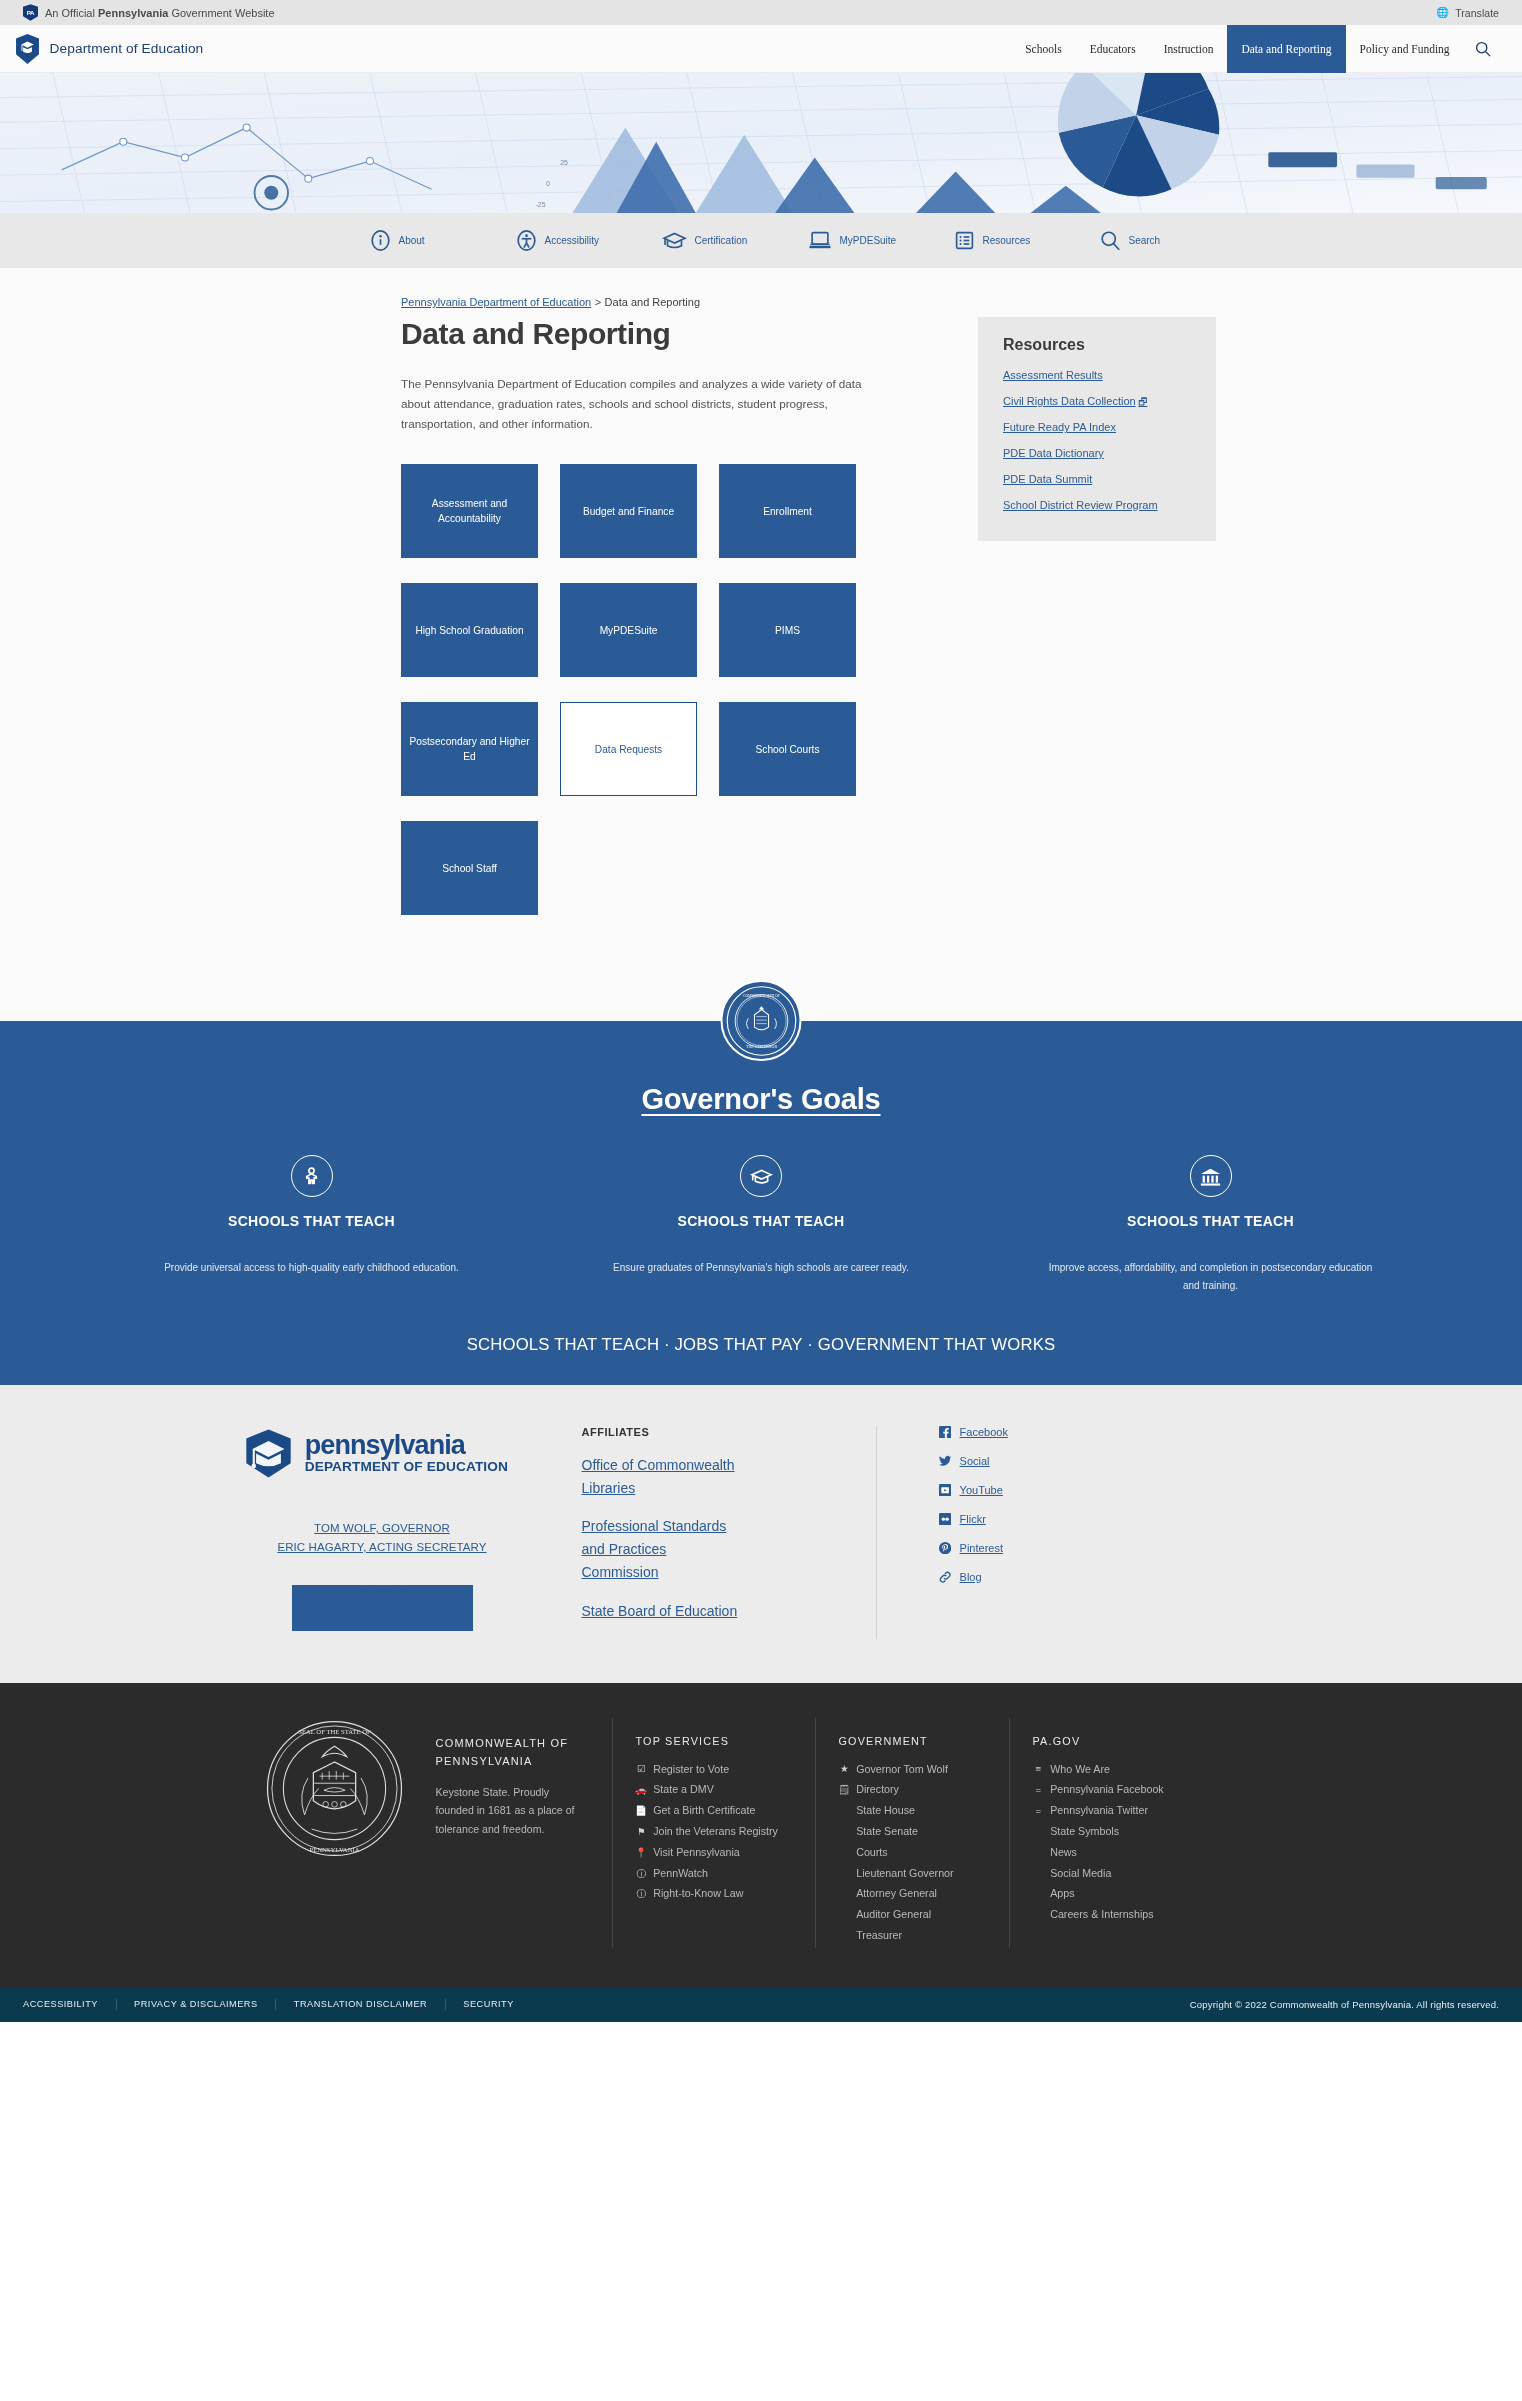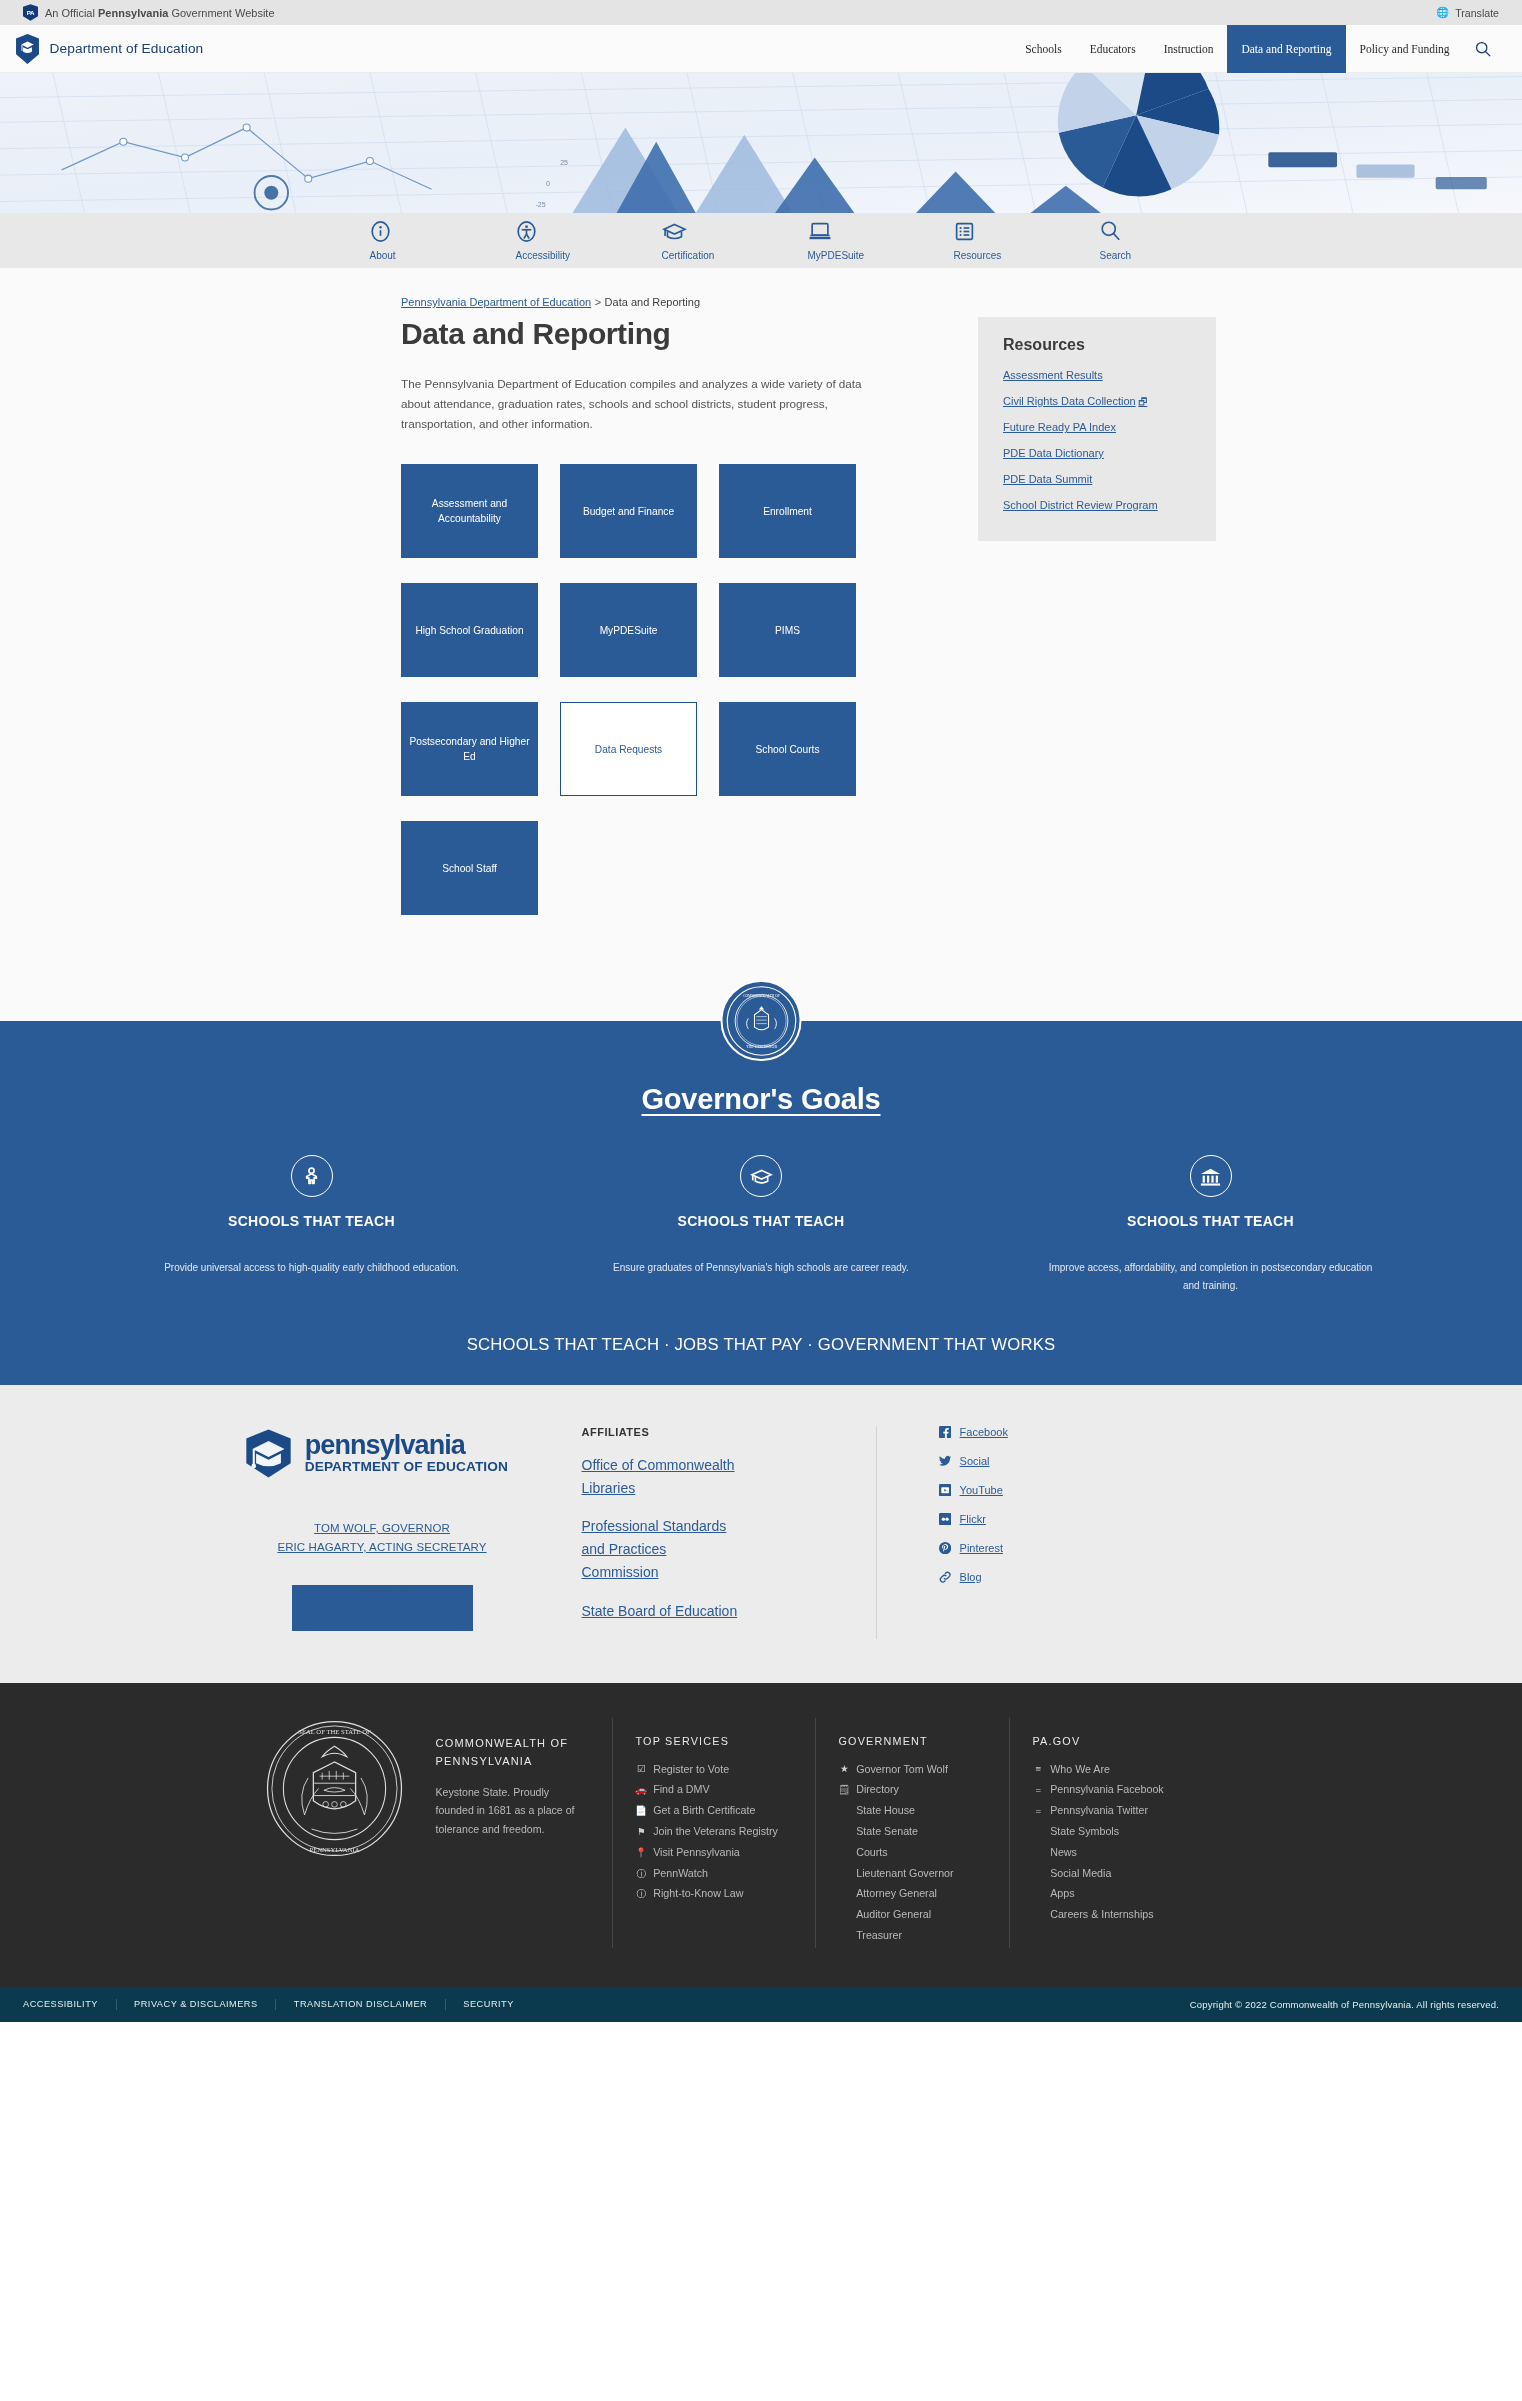--- a/index.html
+++ b/index.html
@@ -89,21 +89,21 @@
   }
   .ql-inner {
     width: 995px;
     margin: 0 auto;
     display: flex;
     justify-content: space-between;
     padding-left: 106px;
     padding-right: 44px;
   }
   .ql-item {
-    display: flex; flex-direction: column; 
+    display: flex; flex-direction: row; align-items: center;
     gap: 8px; width: 115px;
   }
   .ql-icon { color: #2b5b96; height: 22px; display:flex; align-items:center; }
   .ql-label { font-size: 10px; color: #2b5b96; }
 
   
   .content-wrap {
     background: #fafafa;
     padding: 12.3px 0 106px 0;
   }
@@ -759,21 +759,21 @@
     </div>
 
     <div class="df-col c1">
       <div class="df-col-title">TOP SERVICES</div>
       <a class="df-li">
           <span class="ic">☑</span>
           <span>Register to Vote</span>
         </a>
       <a class="df-li">
           <span class="ic">🚗</span>
-          <span>Find a DMV</span>
+          <span>State a DMV</span>
         </a>
       <a class="df-li">
           <span class="ic">📄</span>
           <span>Get a Birth Certificate</span>
         </a>
       <a class="df-li">
           <span class="ic">⚑</span>
           <span>Join the Veterans Registry</span>
         </a>
       <a class="df-li">

